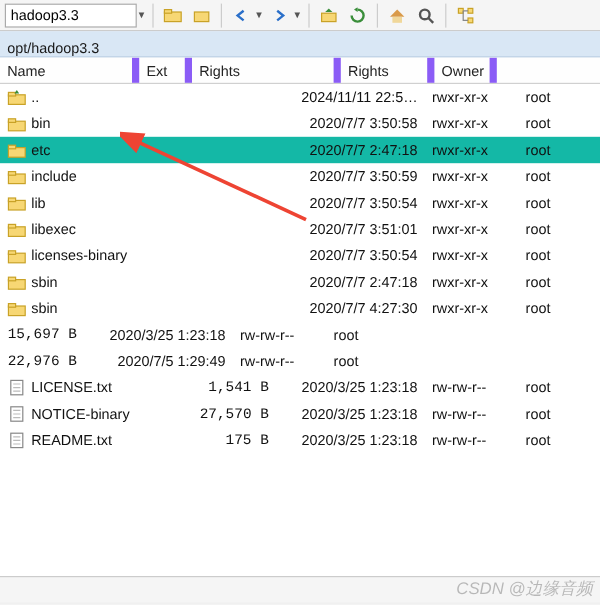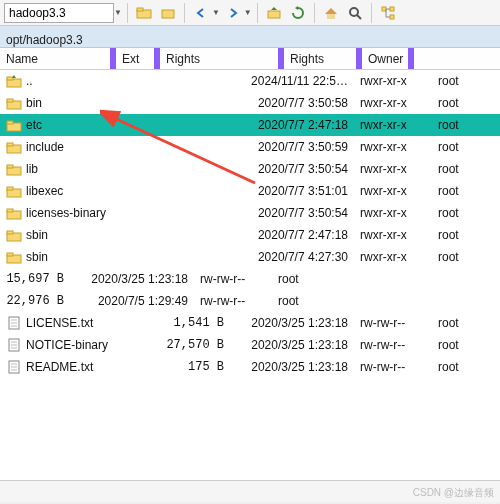--- a/index.html
+++ b/index.html
@@ -88,22 +88,23 @@
   .row .col-rights { width: 78px; }
   .row .col-owner { width: 52px; }
   .statusbar {
     height: 22px;
     background: #f5f5f5;
     border-top: 1px solid #ccc;
   }
   .watermark {
     position: absolute;
     right: 6px; bottom: 4px;
-    font-size: 10px;
+    font-size: 14px;
     color: rgba(0,0,0,0.25);
+    font-style: italic;
   }
   .arrow {
     position: absolute;
     pointer-events: none;
   }
 </style>
 </head>
 <body>
 
 <div class="toolbar">

